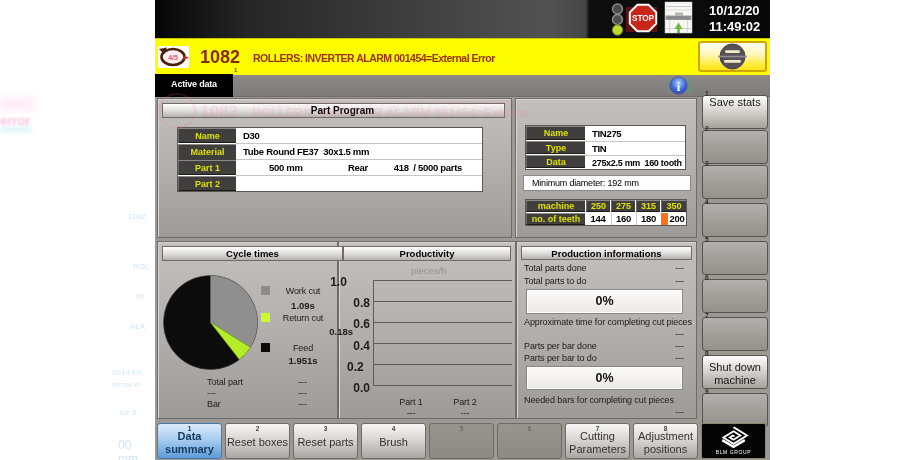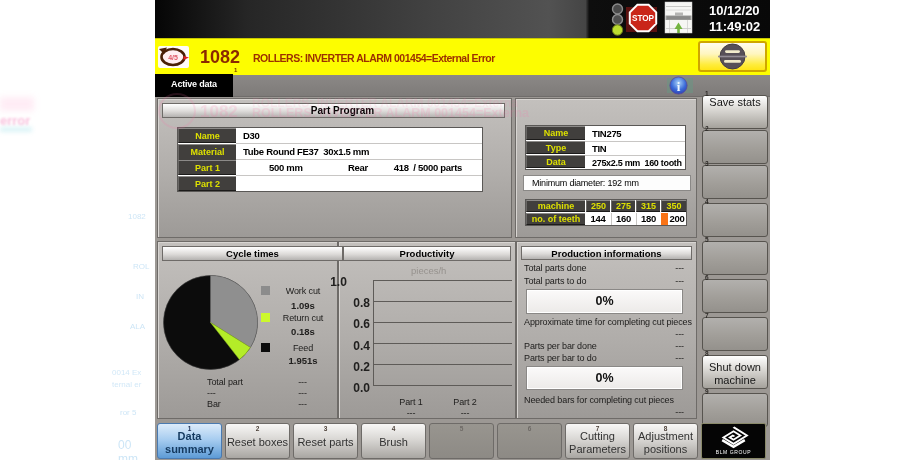--- a/index.html
+++ b/index.html
@@ -186,37 +186,37 @@
       <circle cx="47.5" cy="47.5" r="47" fill="#0c0c0c" stroke="#3a3a3a" stroke-width="0.6"></circle>
       <path d="M47.5,47.5 L47.5,0.5 A47,47 0 0 1 87.4,72.4 Z" fill="#8f8f8f" stroke="#6a6a6a" stroke-width="0.5"></path>
       <path d="M47.5,47.5 L87.4,72.4 A47,47 0 0 1 76.4,84.5 Z" fill="#b4ec28" stroke="#8ab420" stroke-width="0.5"></path>
     </svg>
     <div class="a" style="left:261px;top:286px;width:9px;height:9px;background:#8c8c8c"></div>
     <div class="a" style="left:261px;top:313px;width:9px;height:9px;background:#ccf82c"></div>
     <div class="a" style="left:261px;top:343px;width:9px;height:9px;background:#0c0c0c"></div>
     <div class="a txt" style="left:253px;top:286px;width:100px;text-align:center">Work cut</div>
     <div class="a val" style="left:253px;top:300px;width:100px;text-align:center">1.09s</div>
     <div class="a txt" style="left:253px;top:313px;width:100px;text-align:center">Return cut</div>
-    <div class="a val" style="left:253px;top:326px;width:100px;text-align:center">0.18s</div>
+    <div class="a val" style="left:253px;top:326px;width:100px;text-align:right">0.18s</div>
     <div class="a txt" style="left:253px;top:343px;width:100px;text-align:center">Feed</div>
     <div class="a val" style="left:253px;top:355px;width:100px;text-align:center">1.951s</div>
     <div class="a txt" style="left:207px;top:377px">Total part</div>
     <div class="a txt" style="left:207px;top:388px">---</div>
     <div class="a txt" style="left:207px;top:399px">Bar</div>
     <div class="a txt" style="left:290px;top:377px;width:25px;text-align:center">---</div>
     <div class="a txt" style="left:290px;top:388px;width:25px;text-align:center">---</div>
     <div class="a txt" style="left:290px;top:399px;width:25px;text-align:center">---</div>
   </div>
   <div class="a" id="productivity">
     <div class="a" style="left:411px;top:265px;color:#96928e;font-size:9.5px">pieces/h</div>
     <div class="a val" style="left:327px;top:275px;width:23px;text-align:center;font-size:12px">1.0</div>
     <div class="a val" style="left:347px;top:296px;width:23px;text-align:right;font-size:12px">0.8</div>
     <div class="a val" style="left:347px;top:317px;width:23px;text-align:right;font-size:12px">0.6</div>
     <div class="a val" style="left:347px;top:339px;width:23px;text-align:right;font-size:12px">0.4</div>
-    <div class="a val" style="left:347px;top:360px;width:23px;text-align:right;font-size:12px">0.2</div>
+    <div class="a val" style="left:347px;top:360px;width:23px;font-size:12px">0.2</div>
     <div class="a val" style="left:347px;top:381px;width:23px;text-align:right;font-size:12px">0.0</div>
     <svg class="a" style="left:372px;top:280px" width="140" height="107" viewBox="0 0 138 107">
       <g stroke="#5e5b58" stroke-width="1">
         <line x1="0" y1="0.5" x2="140" y2="0.5"></line>
         <line x1="0" y1="21.5" x2="140" y2="21.5"></line>
         <line x1="0" y1="42.5" x2="140" y2="42.5"></line>
         <line x1="0" y1="63.5" x2="140" y2="63.5"></line>
         <line x1="0" y1="84.5" x2="140" y2="84.5"></line>
         <line x1="0" y1="105.5" x2="140" y2="105.5"></line>
         <line x1="0.5" y1="0" x2="0.5" y2="106"></line>

